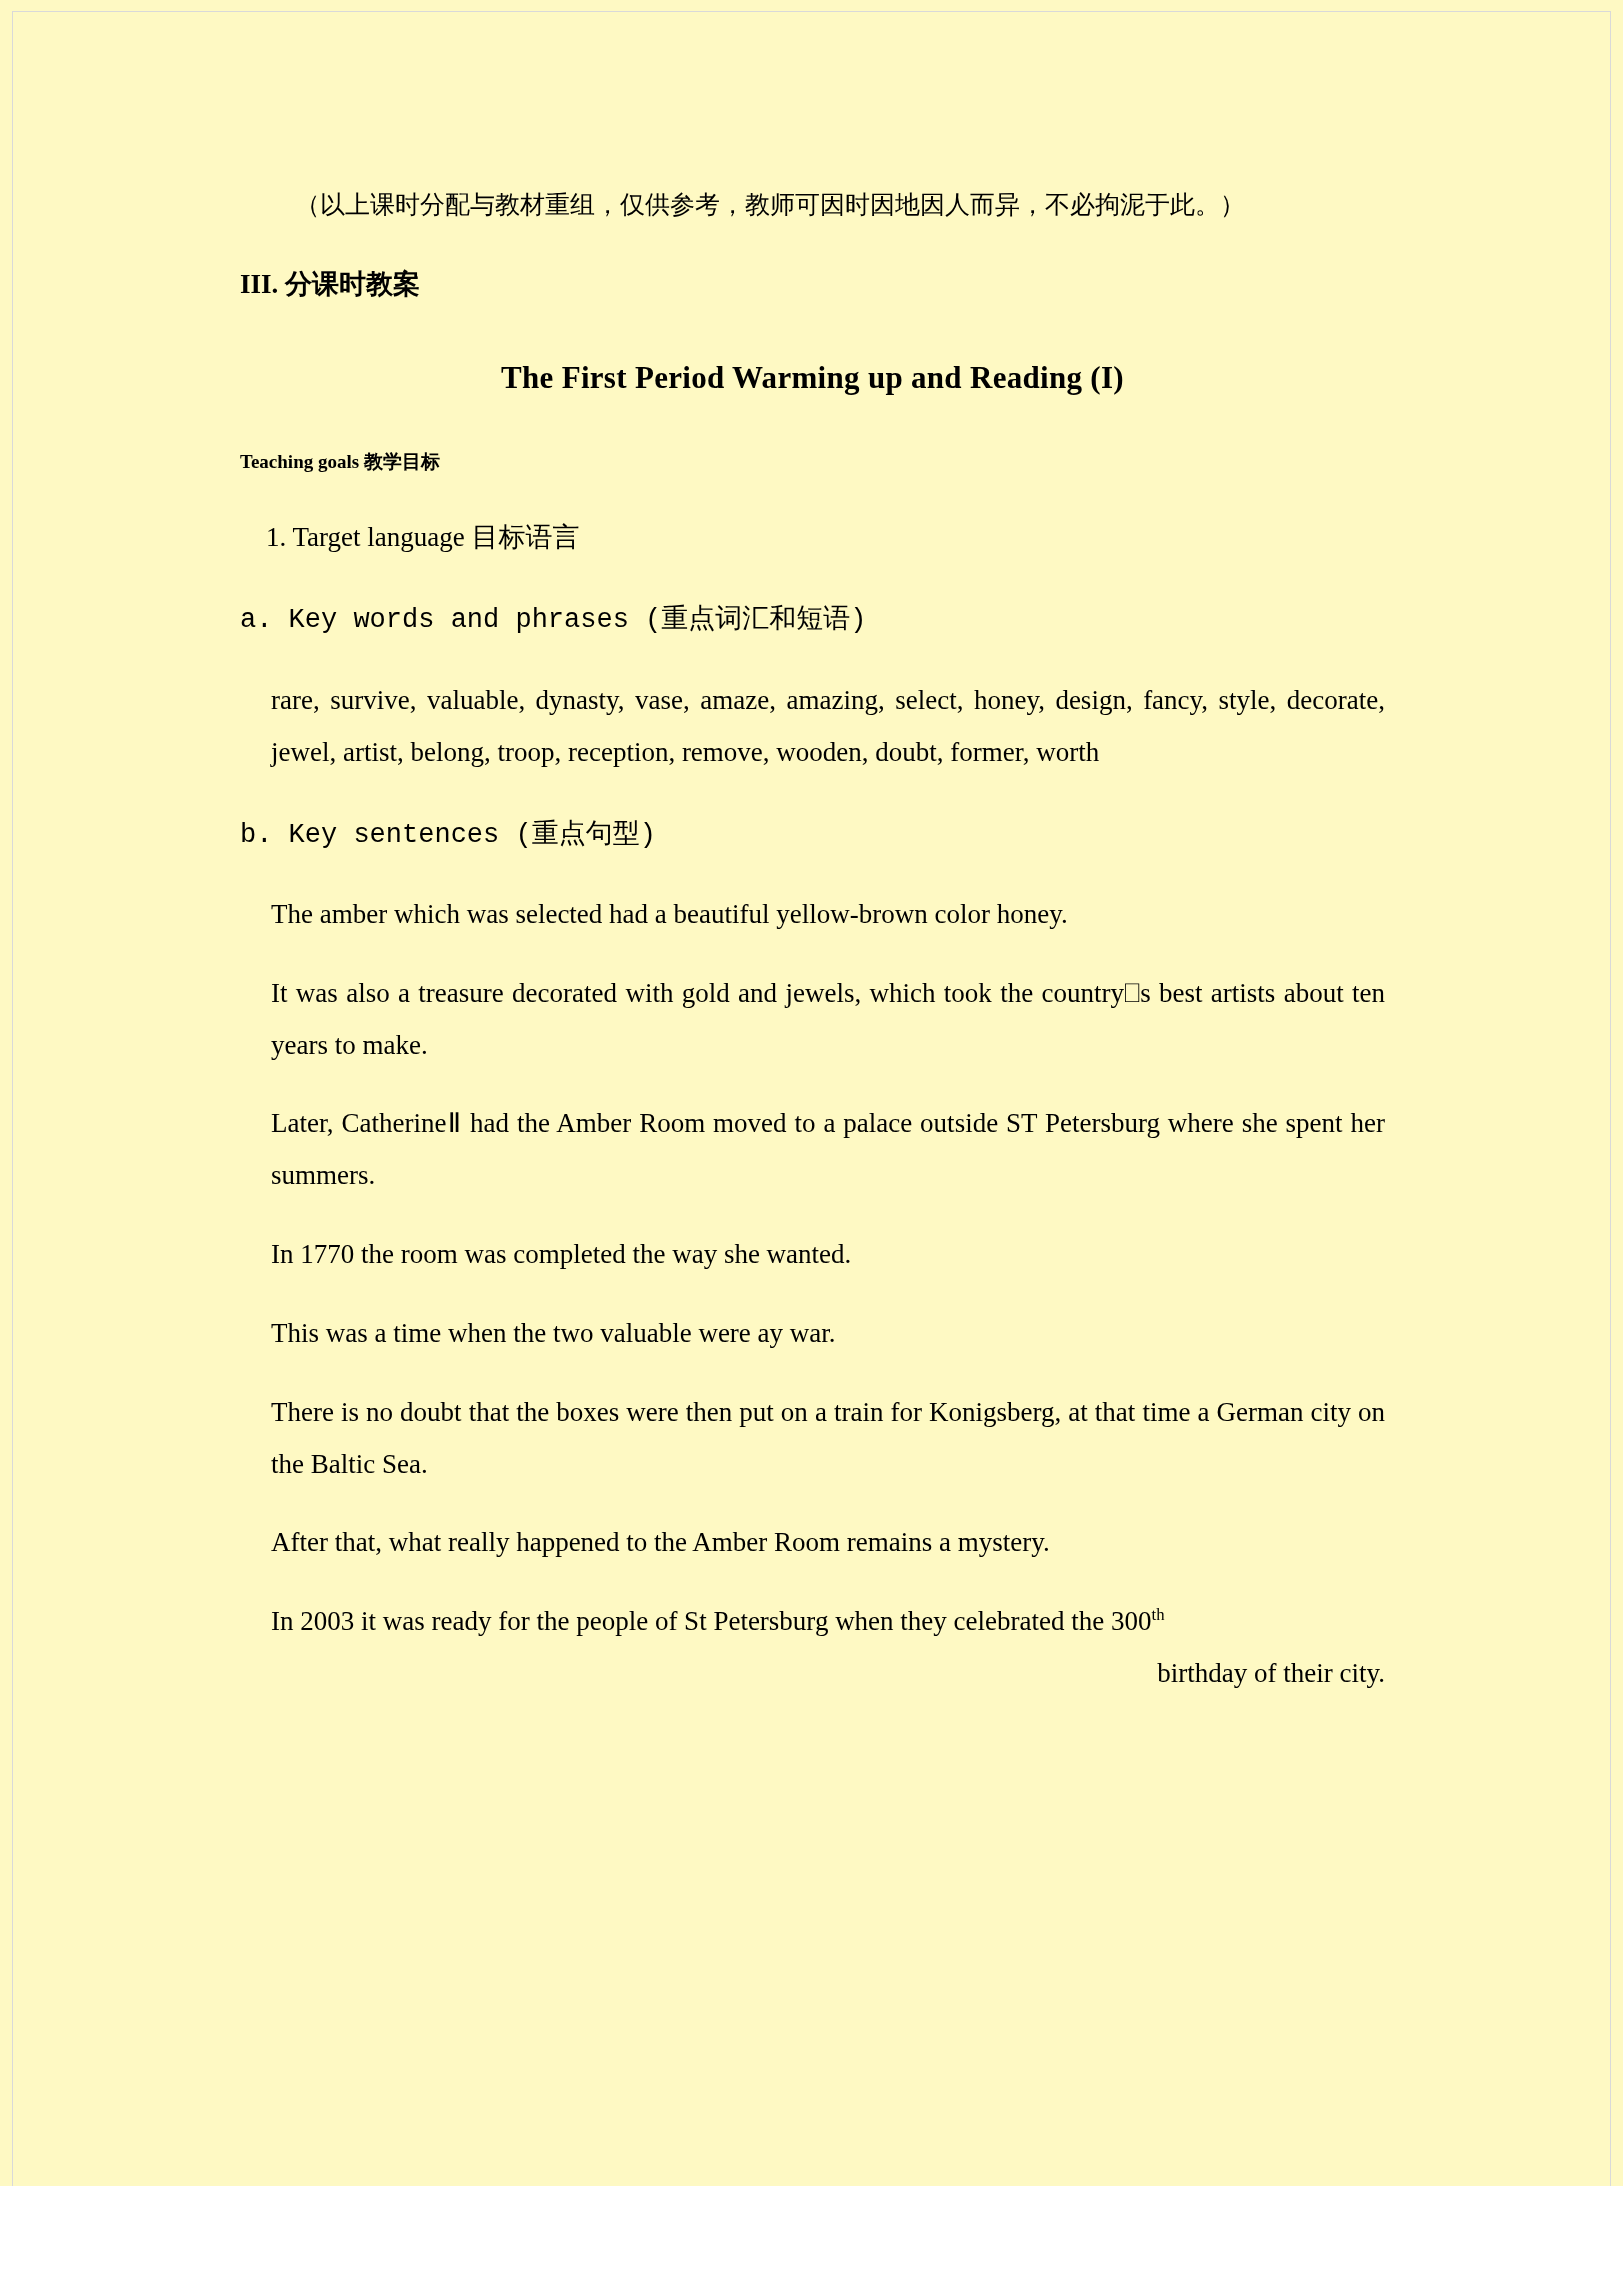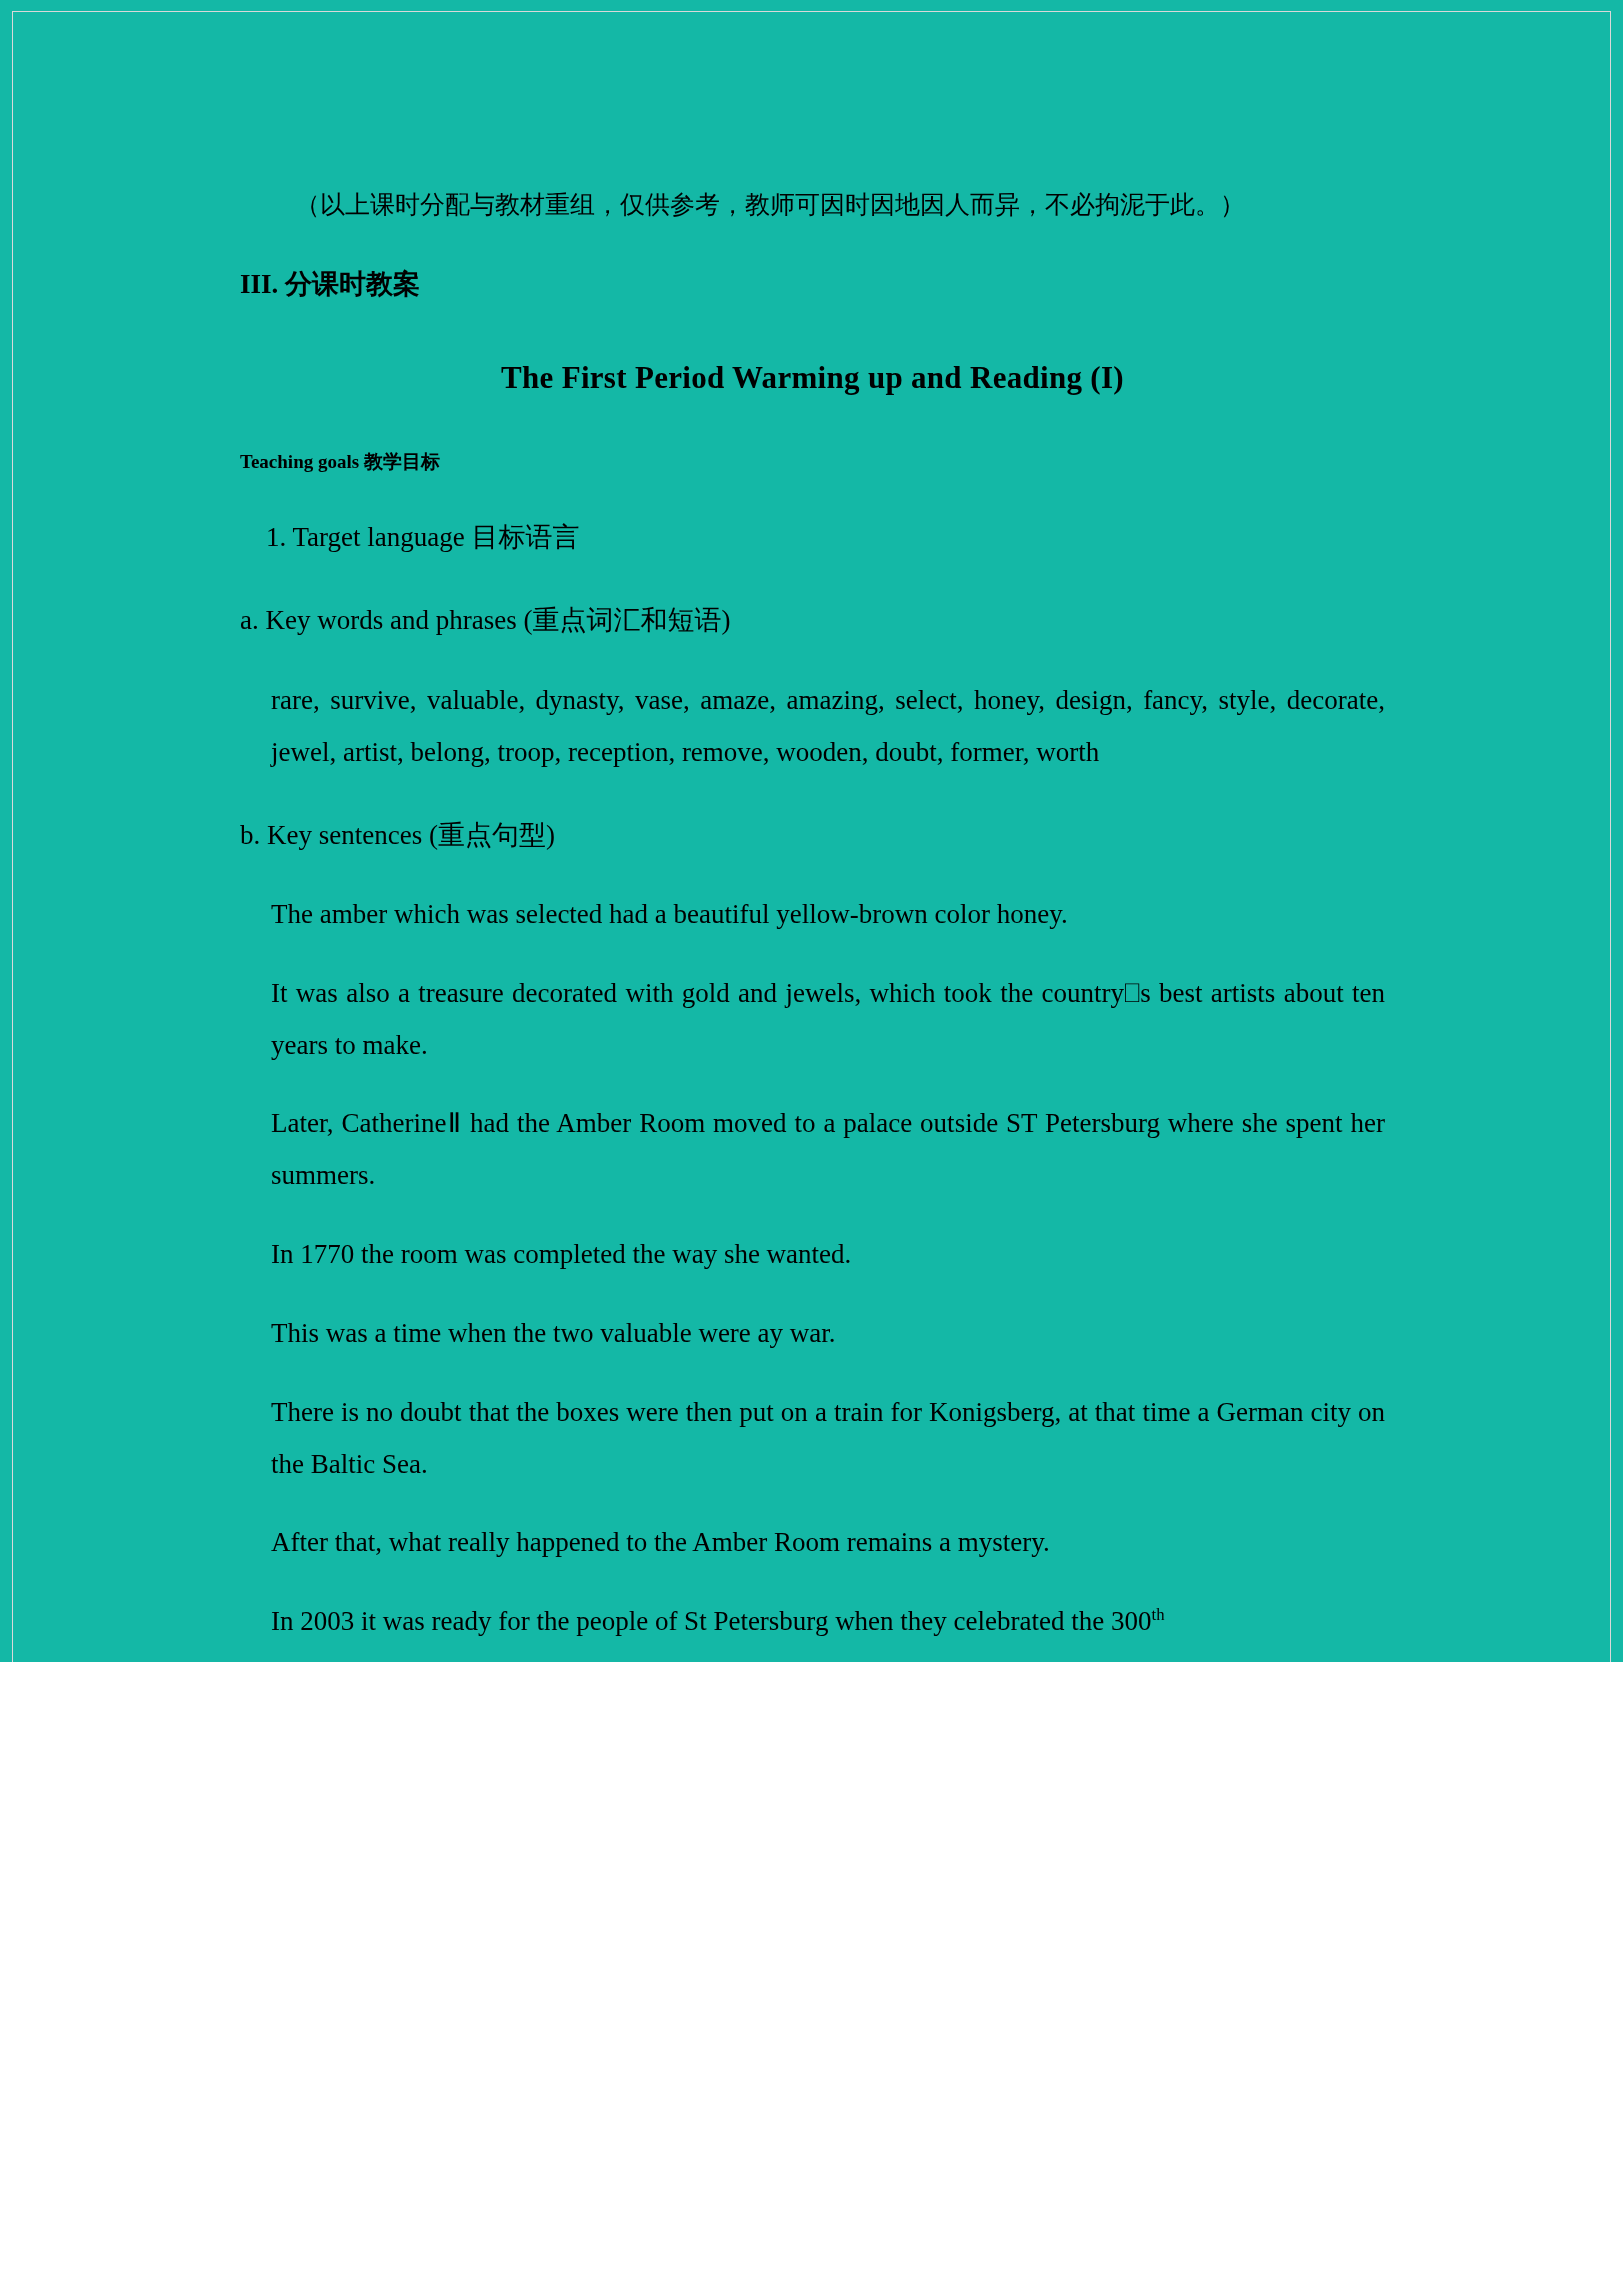--- a/index.html
+++ b/index.html
@@ -6,23 +6,23 @@
     margin: 0;
     padding: 0;
     background: #ffffff;
   }
   body {
     font-family: "Liberation Serif", serif;
     color: #000000;
   }
   .page {
     width: 1623px;
-    height: 1662px;
+    height: 2186px;
     position: relative;
-    background: #14b8a6;
+    background: #fef9c3;
     box-sizing: border-box;
     overflow: hidden;
   }
   .page-border {
     position: absolute;
     left: 12.3px;
     top: 11px;
     width: 1599px;
     height: 2272px;
     border: 1.4px solid #d9d9d9;
@@ -61,20 +61,21 @@
     font-weight: bold;
     font-size: 19px;
     margin-top: 37px;
   }
   .level1 {
     margin-top: 31px;
     margin-left: 26px;
   }
   .level2 {
     margin-top: 31px;
+    font-family: Liberation Mono, monospace;
   }
   .body-indent {
     margin-left: 31px;
     margin-top: 29px;
     text-align: justify;
   }
   .sentence {
     margin-left: 31px;
     margin-top: 27px;
     text-align: justify;

